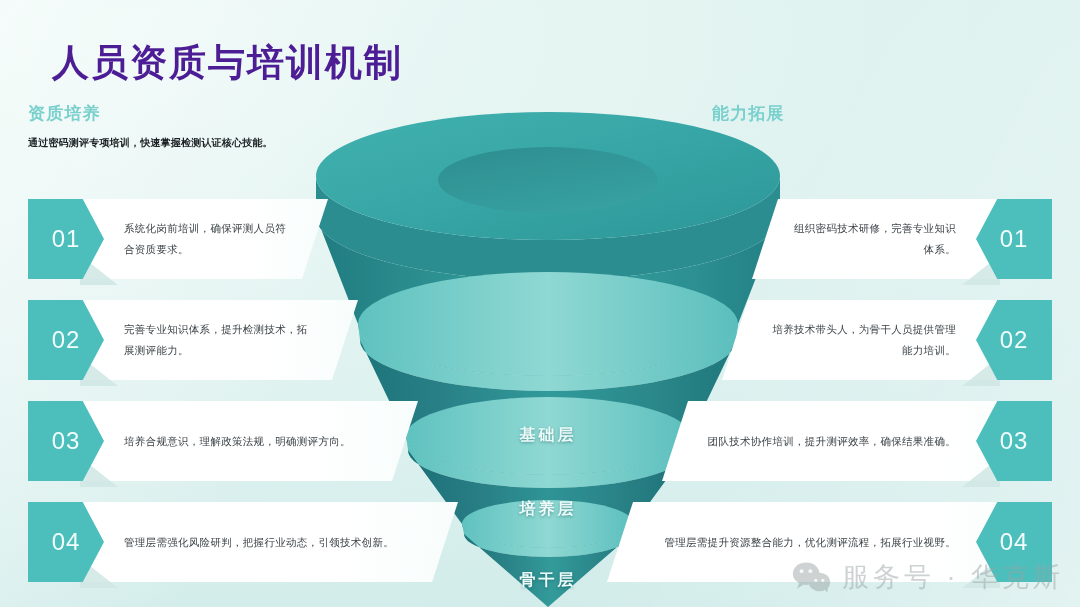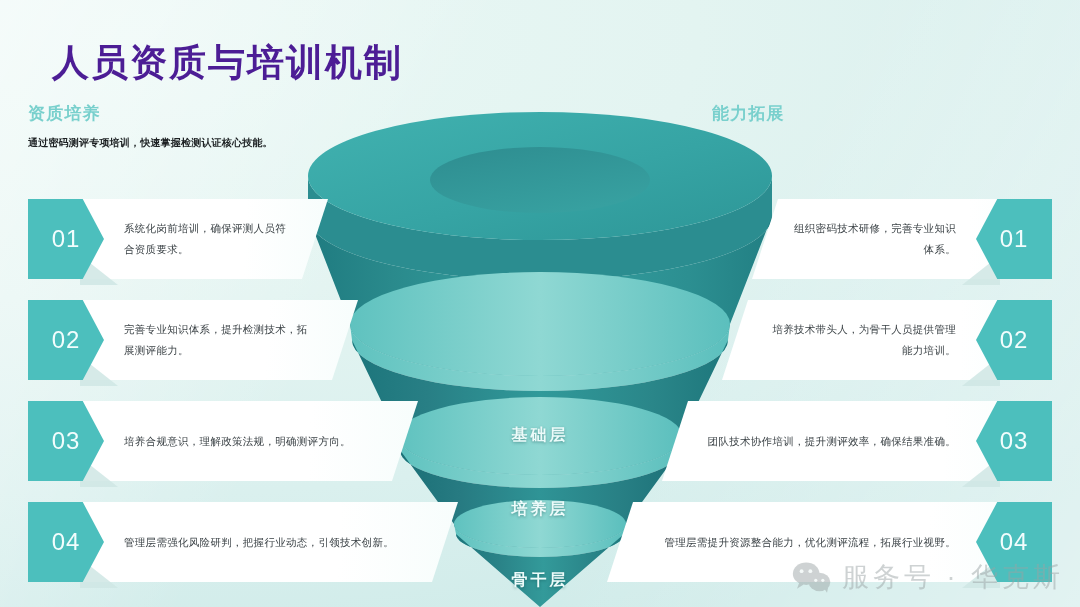--- a/index.html
+++ b/index.html
@@ -30,21 +30,21 @@
     font-size:37px; font-weight:700; letter-spacing:2px; color:#4c1d95;
     white-space:nowrap;
   }
   .sec-head { position:absolute; z-index:6; }
   #sec-left  { left:28px;  top:103px; width:330px; text-align:left; }
   #sec-right { right:28px; top:103px; width:340px; }
   .sec-title { font-size:17px; font-weight:700; color:#79d0cd; letter-spacing:1.2px; line-height:1.35; }
   .sec-desc  { font-size:10px; font-weight:700; color:#1c2022; line-height:1.75; margin-top:8px; letter-spacing:.2px; }
 
   
-  #funnel { position:absolute; left:300px; top:118px; width:480px; height:489px; z-index:3; }
+  #funnel { position:absolute; left:308px; top:118px; width:480px; height:489px; z-index:3; }
   #funnel svg { display:block; width:100%; height:100%; overflow:visible; }
   .fn-label {
     position:absolute; z-index:5; width:240px; text-align:center;
     color:#ecfbfa; font-size:16px; font-weight:700; letter-spacing:3px;
     text-shadow:0 1px 3px rgba(10,70,70,.45);
   }
   #fl-0 { left:120px; top:307px; }
   #fl-1 { left:120px; top:381px; }
   #fl-2 { left:120px; top:452px; }
 

